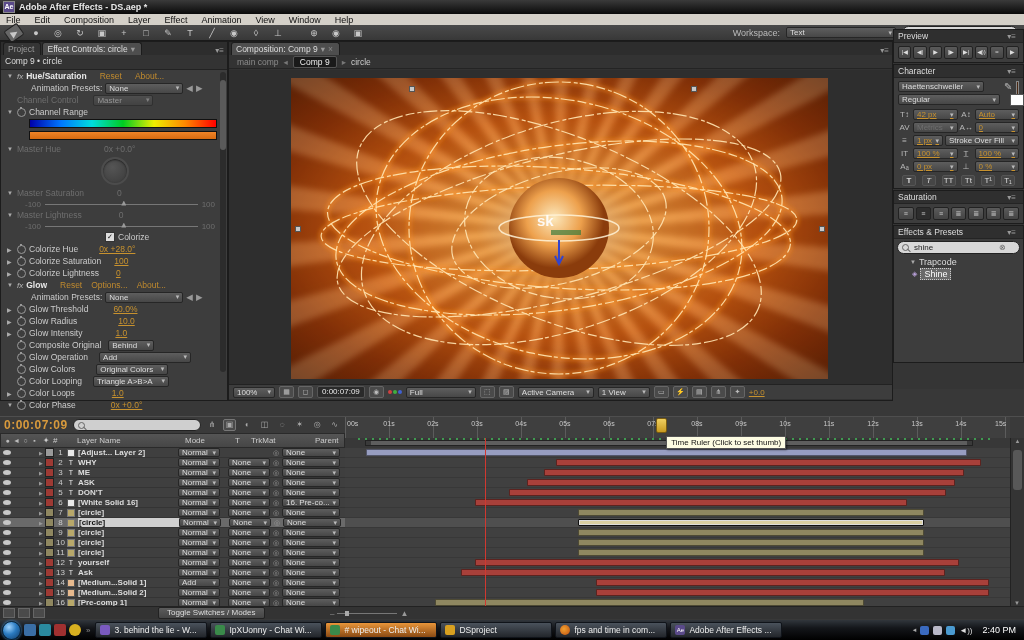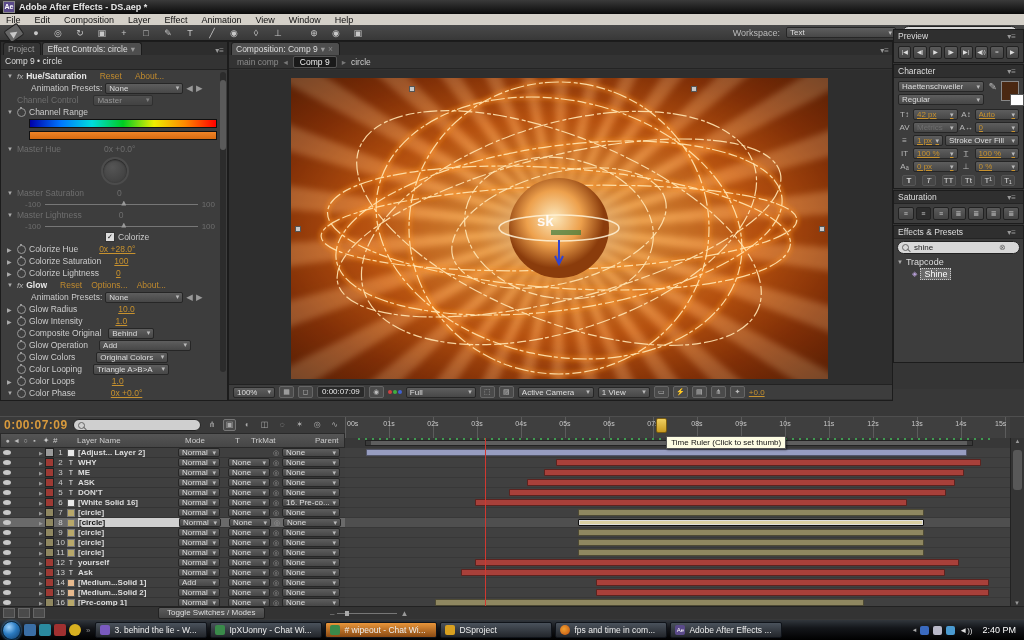--- a/index.html
+++ b/index.html
@@ -76,21 +76,21 @@
   .chdd{flex:1;}
   .swatch{width:22px;height:18px;background:#4a2812;border:1px solid #888;position:relative;}
   .swatch::after{content:"";position:absolute;right:-6px;bottom:-6px;width:12px;height:10px;background:#fff;border:1px solid #555;}
   .fauxrow{display:flex;justify-content:space-between;padding:2px 8px;}
   .fauxbtn{color:#ddd;font-size:8px;width:12px;text-align:center;border:1px solid #555;border-radius:2px;background:#464646;}
   .parabtns{display:flex;gap:2px;padding:3px 4px;}
   .pbtn{flex:1;height:11px;border:1px solid #222;border-radius:2px;background:linear-gradient(#5a5a5a,#444);color:#ccc;font-size:7px;line-height:11px;text-align:center;}
   .pbtn.sel{background:#2d2d2d;}
   #fxp-search{display:flex;align-items:center;gap:3px;margin:2px 3px;background:#d8d8d8;border:1px solid #222;border-radius:7px;height:11px;padding:0 4px;}
   #fxp-search input{border:0;background:transparent;width:80px;font-size:8px;color:#222;outline:none;}
-  .fxgroup{display:flex;align-items:center;gap:3px;padding:1px 3px;color:#ddd;}
+  .fxgroup{display:flex;align-items:center;gap:3px;padding:1px 16px;color:#ddd;}
   .fxitem{display:flex;align-items:center;gap:3px;padding:0px 4px 0 18px;}
   .fxitem b{font-weight:normal;background:#6a6a6a;border:1px dotted #ccc;padding:0 3px;color:#fff;}
   
   #tltabs{left:0;top:401px;width:1024px;height:15px;background:#2b2b2b;border-bottom:1px solid #1a1a1a;display:flex;align-items:flex-end;gap:1px;padding-left:2px;box-sizing:border-box;}
   .ttab{background:#383838;border:1px solid #1a1a1a;border-bottom:none;border-radius:3px 3px 0 0;padding:1px 8px;font-size:8.5px;color:#b8b8b8;white-space:nowrap;}
   .ttab.active{background:#4e4e4e;color:#eee;}
   
   #timeline{left:0;top:416px;width:1024px;height:201px;background:#3a3a3a;border-top:1px solid #4e4e4e;}
   #tl-left-hdr{position:absolute;left:0;top:0;width:345px;height:16px;display:flex;align-items:center;gap:5px;padding:0 4px;box-sizing:border-box;}
   #tl-timecode{color:#d89a3c;font-size:12px;font-weight:bold;letter-spacing:.5px;}
@@ -312,20 +312,26 @@
         <span>Animation Presets:</span>
         <span class="dd" style="width:78px">
           <i>None</i>
         </span>
         <span style="color:#999">◀</span>
         <span style="color:#999">▶</span>
       </div>
     <div class="erow">
         <span class="exp">▶</span>
         <span class="sw"></span>
+        <span>Glow Threshold</span>
+        <span class="ov" style="margin-left:22px">60.0%</span>
+      </div>
+    <div class="erow">
+        <span class="exp">▶</span>
+        <span class="sw"></span>
         <span>Glow Radius</span>
         <span class="ov" style="margin-left:38px">10.0</span>
       </div>
     <div class="erow">
         <span class="exp">▶</span>
         <span class="sw"></span>
         <span>Glow Intensity</span>
         <span class="ov" style="margin-left:30px">1.0</span>
       </div>
     <div class="erow">
@@ -491,21 +497,21 @@
     <div class="rpanel">
       <div class="rphdr">
           <span>Character</span>
           <span class="pmenu">▾≡</span>
         </div>
       <div style="display:flex;gap:4px;padding:3px 4px;">
         <div style="flex:1">
           <div class="dd" style="width:86px;margin-bottom:2px">
               <i>Haettenschweiler</i>
             </div>
-          <div class="dd" style="width:86px">
+          <div class="dd" style="width:102px">
               <i>Regular</i>
             </div>
         </div>
         <span class="cicon" style="font-size:10px">✎</span>
         <span class="swatch"></span>
       </div>
       <div class="chrow">
         <span class="cicon">T↕</span>
         <span class="dd chdd ov">
             <i>42 px</i>

